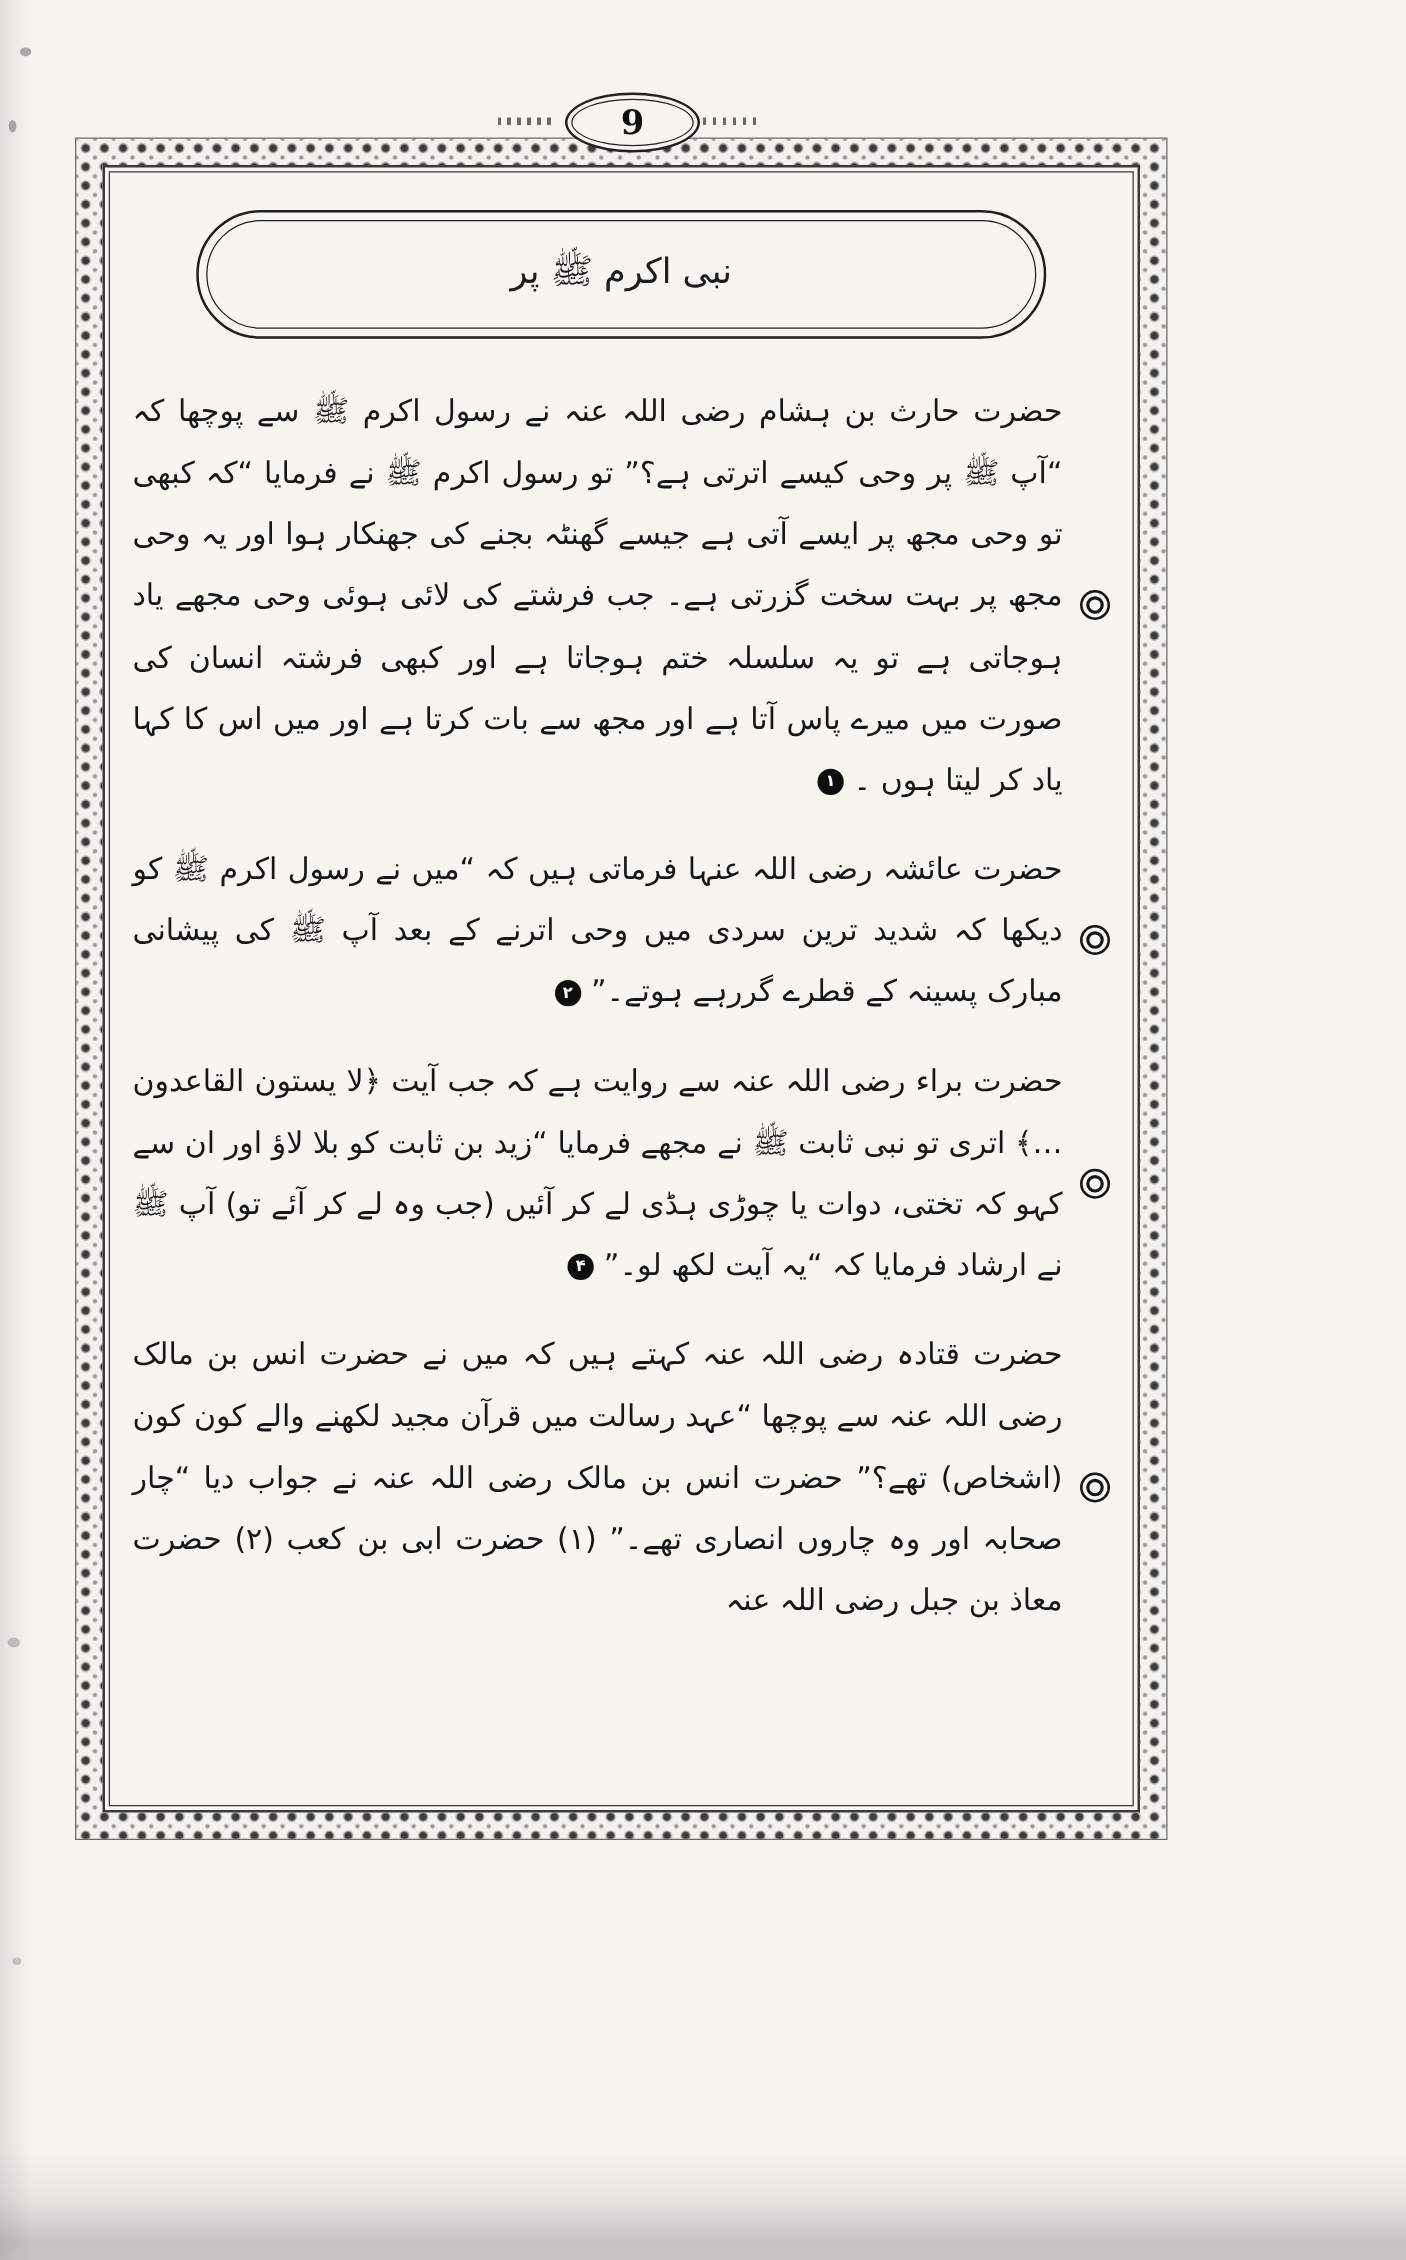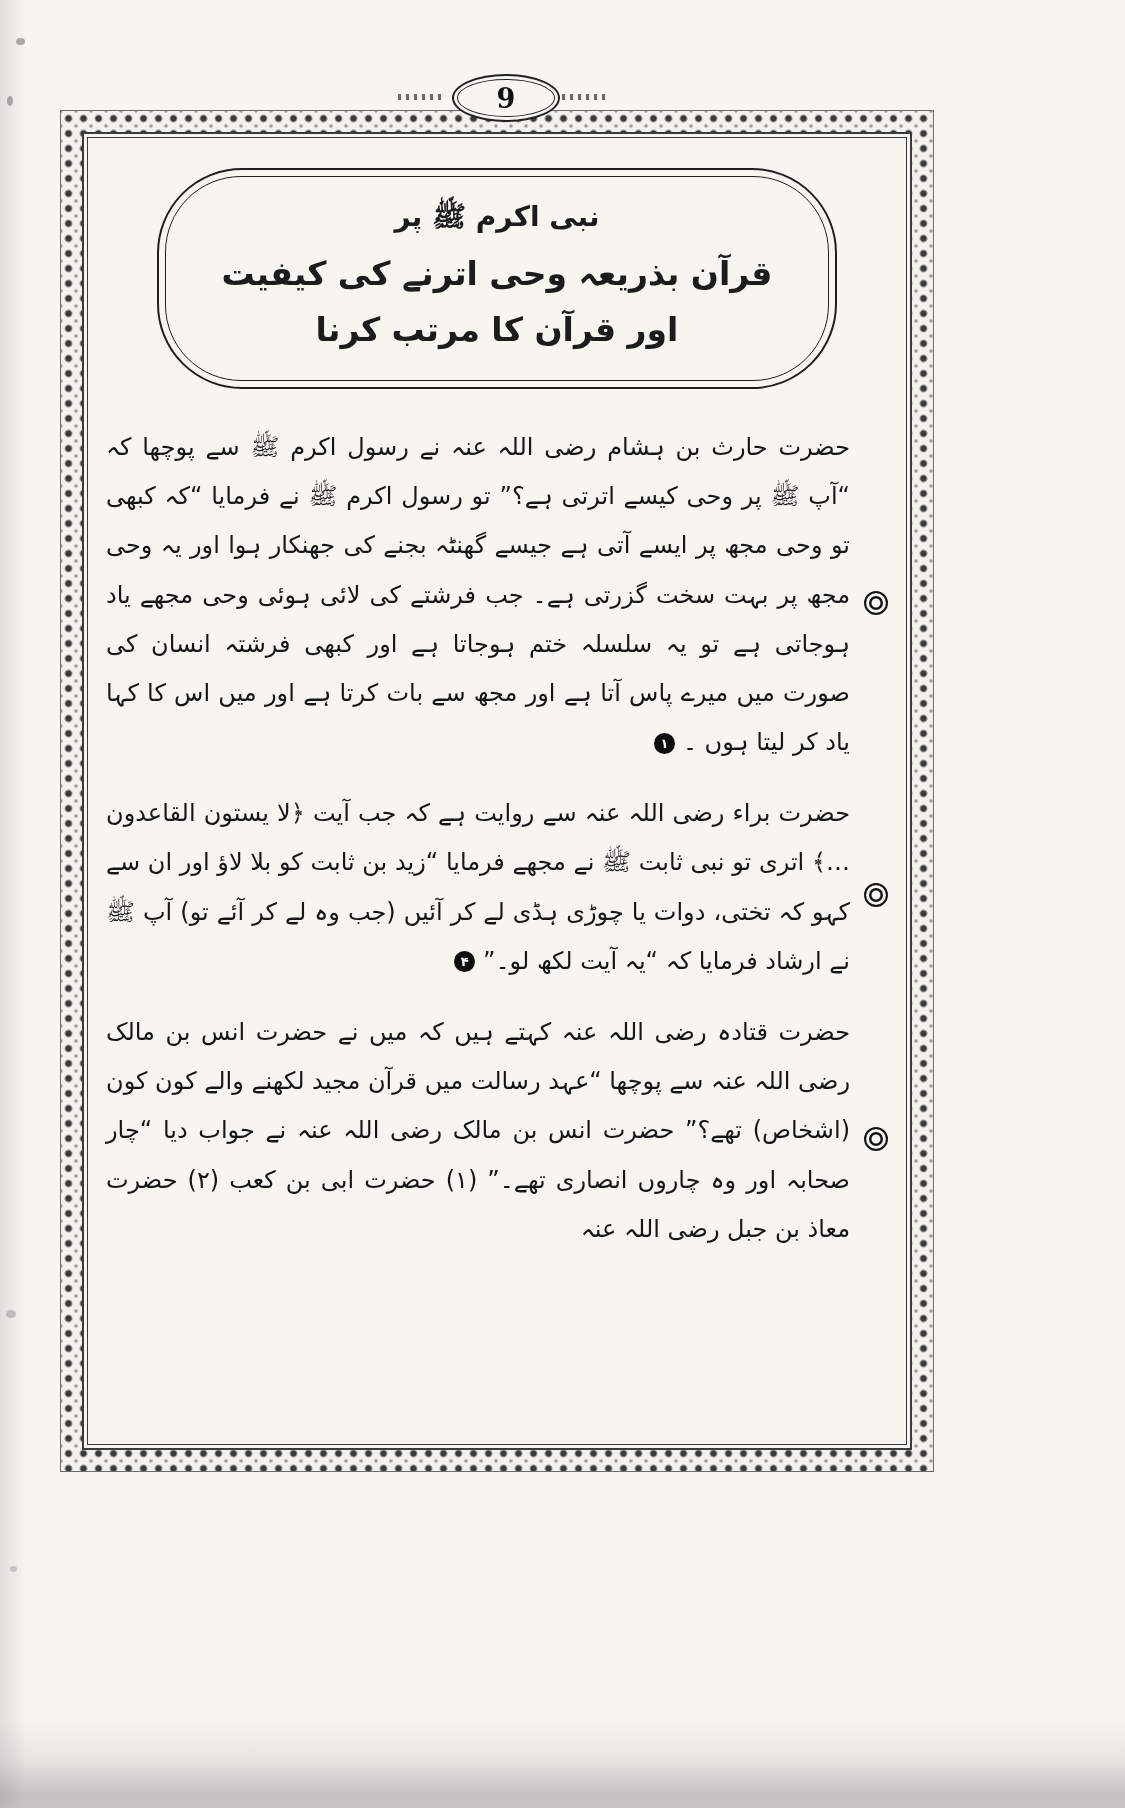--- a/index.html
+++ b/index.html
@@ -76,21 +76,21 @@
   
   .title-box{
     width:664px;margin:26px auto 34px auto;
     border:2px solid #1f1f1f;border-radius:85px;
     padding:6px;background:#f7f5f0;
   }
   .title-box-inner{
     border:1px solid #1f1f1f;border-radius:76px;
     padding:18px 30px 22px 30px;text-align:center;
   }
-  .title-line1{font-size:28px;font-weight:bold;line-height:1.6;}
+  .title-line1{font-size:28px;font-weight:normal;line-height:1.6;}
   .title-line2{font-size:33px;font-weight:bold;line-height:1.7;margin-top:6px;}
 
   
   .para{
     display:flex;align-items:center;gap:14px;
     margin:0 2px 22px 2px;
   }
   .bullet{
     flex:0 0 auto;width:20px;height:20px;margin-top:15px;
     border-radius:50%;border:2.5px solid #151515;
@@ -125,29 +125,32 @@
   </div>
   <div class="pagenum-flourish right"></div>
 
   <div class="frame">
     <div class="frame-inner">
       <div class="content">
 
         <div class="title-box">
           <div class="title-box-inner">
             <div class="title-line1">نبی اکرم ﷺ پر</div>
-            <div class="title-line2">قرآن بذریعہ وحی اترنے کی کیفیت اور قرآن کا مرتب کرنا</div>
           </div>
         </div>
 
         <div class="para">
           <span class="bullet"></span>
           <p class="ptext"><span>حضرت حارث بن ہشام رضی اللہ عنہ نے رسول اکرم ﷺ سے پوچھا کہ “آپ ﷺ پر وحی کیسے اترتی ہے؟” تو رسول اکرم ﷺ نے فرمایا “کہ کبھی تو وحی مجھ پر ایسے آتی ہے جیسے گھنٹہ بجنے کی جھنکار ہوا اور یہ وحی مجھ پر بہت سخت گزرتی ہے۔ جب فرشتے کی لائی ہوئی وحی مجھے یاد ہوجاتی ہے تو یہ سلسلہ ختم ہوجاتا ہے اور کبھی فرشتہ انسان کی صورت میں میرے پاس آتا ہے اور مجھ سے بات کرتا ہے اور میں اس کا کہا یاد کر لیتا ہوں ۔</span><span class="fref">۱</span></p>
         </div>
 
+        <div class="para">
+          <span class="bullet"></span>
+          <p class="ptext"><span>حضرت عائشہ رضی اللہ عنہا فرماتی ہیں کہ “میں نے رسول اکرم ﷺ کو دیکھا کہ شدید ترین سردی میں وحی اترنے کے بعد آپ ﷺ کی پیشانی مبارک پسینہ کے قطرے گررہے ہوتے۔”</span><span class="fref">۲</span></p>
+        </div>
 
 
         <div class="para">
           <span class="bullet"></span>
           <p class="ptext"><span>حضرت براء رضی اللہ عنہ سے روایت ہے کہ جب آیت ﴿لا یستون القاعدون …﴾ اتری تو نبی ثابت ﷺ نے مجھے فرمایا “زید بن ثابت کو بلا لاؤ اور ان سے کہو کہ تختی، دوات یا چوڑی ہڈی لے کر آئیں (جب وہ لے کر آئے تو) آپ ﷺ نے ارشاد فرمایا کہ “یہ آیت لکھ لو۔”</span><span class="fref">۴</span></p>
         </div>
 
         <div class="para">
           <span class="bullet"></span>
           <p class="ptext"><span>حضرت قتادہ رضی اللہ عنہ کہتے ہیں کہ میں نے حضرت انس بن مالک رضی اللہ عنہ سے پوچھا “عہد رسالت میں قرآن مجید لکھنے والے کون کون (اشخاص) تھے؟” حضرت انس بن مالک رضی اللہ عنہ نے جواب دیا “چار صحابہ اور وہ چاروں انصاری تھے۔” (۱) حضرت ابی بن کعب (۲) حضرت معاذ بن جبل رضی اللہ عنہ</span></p>

